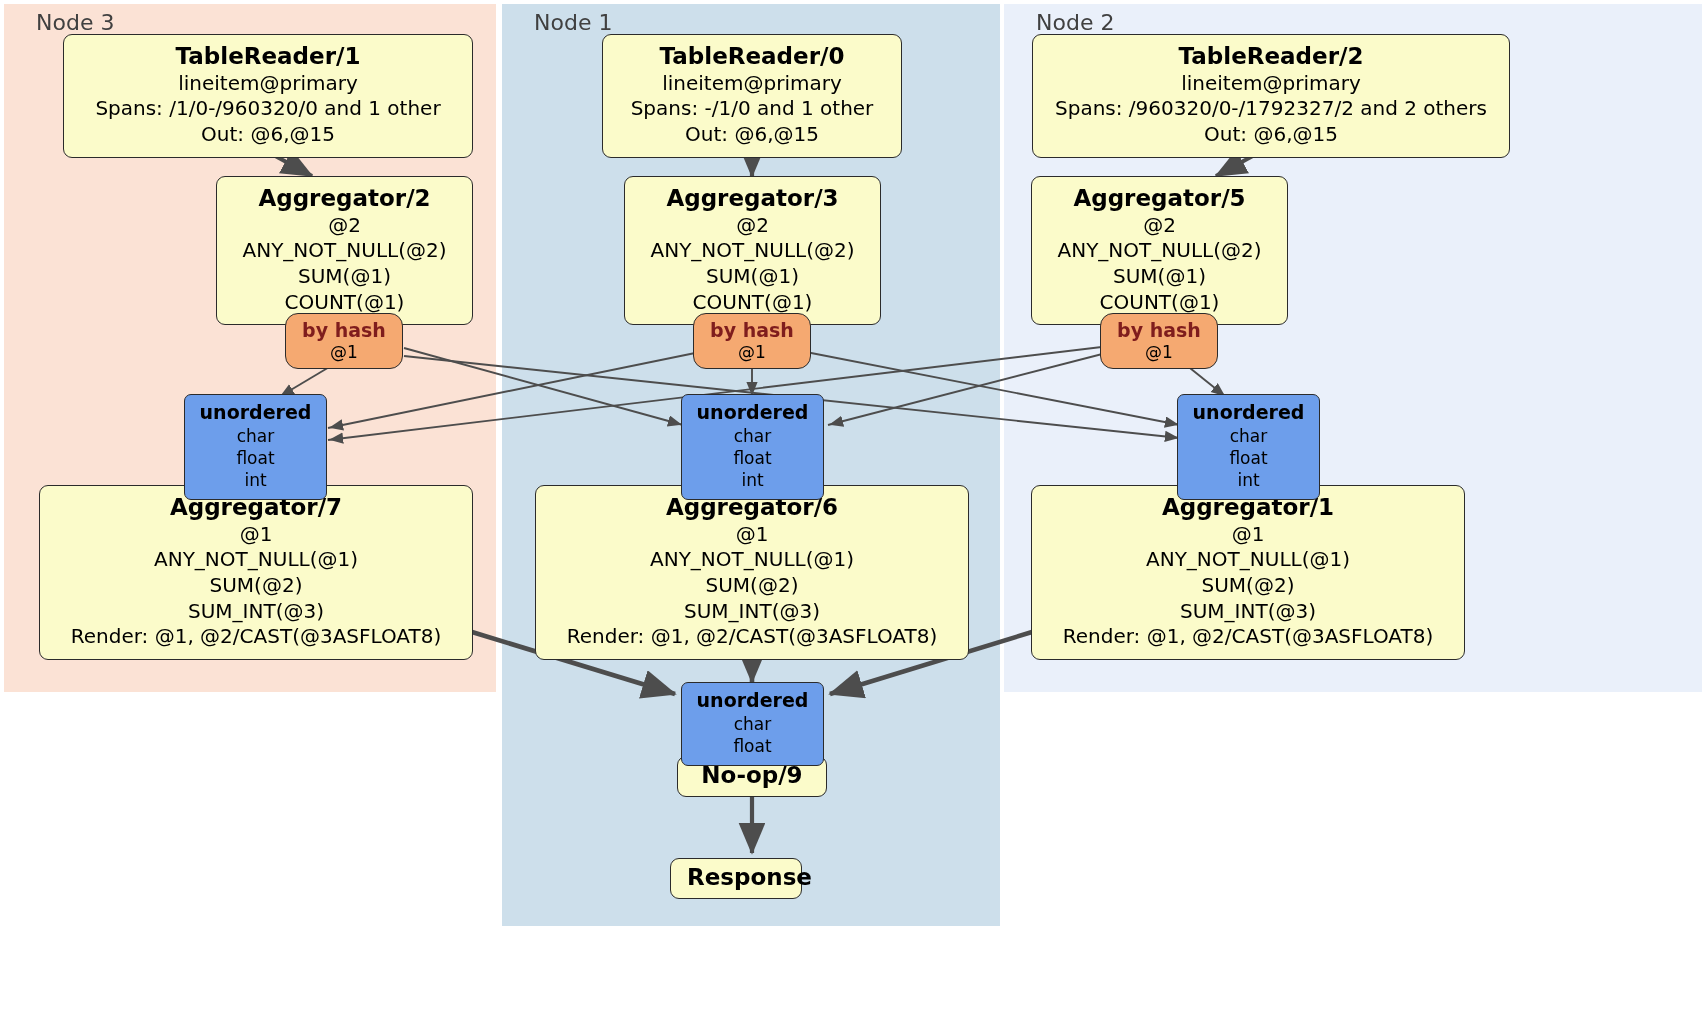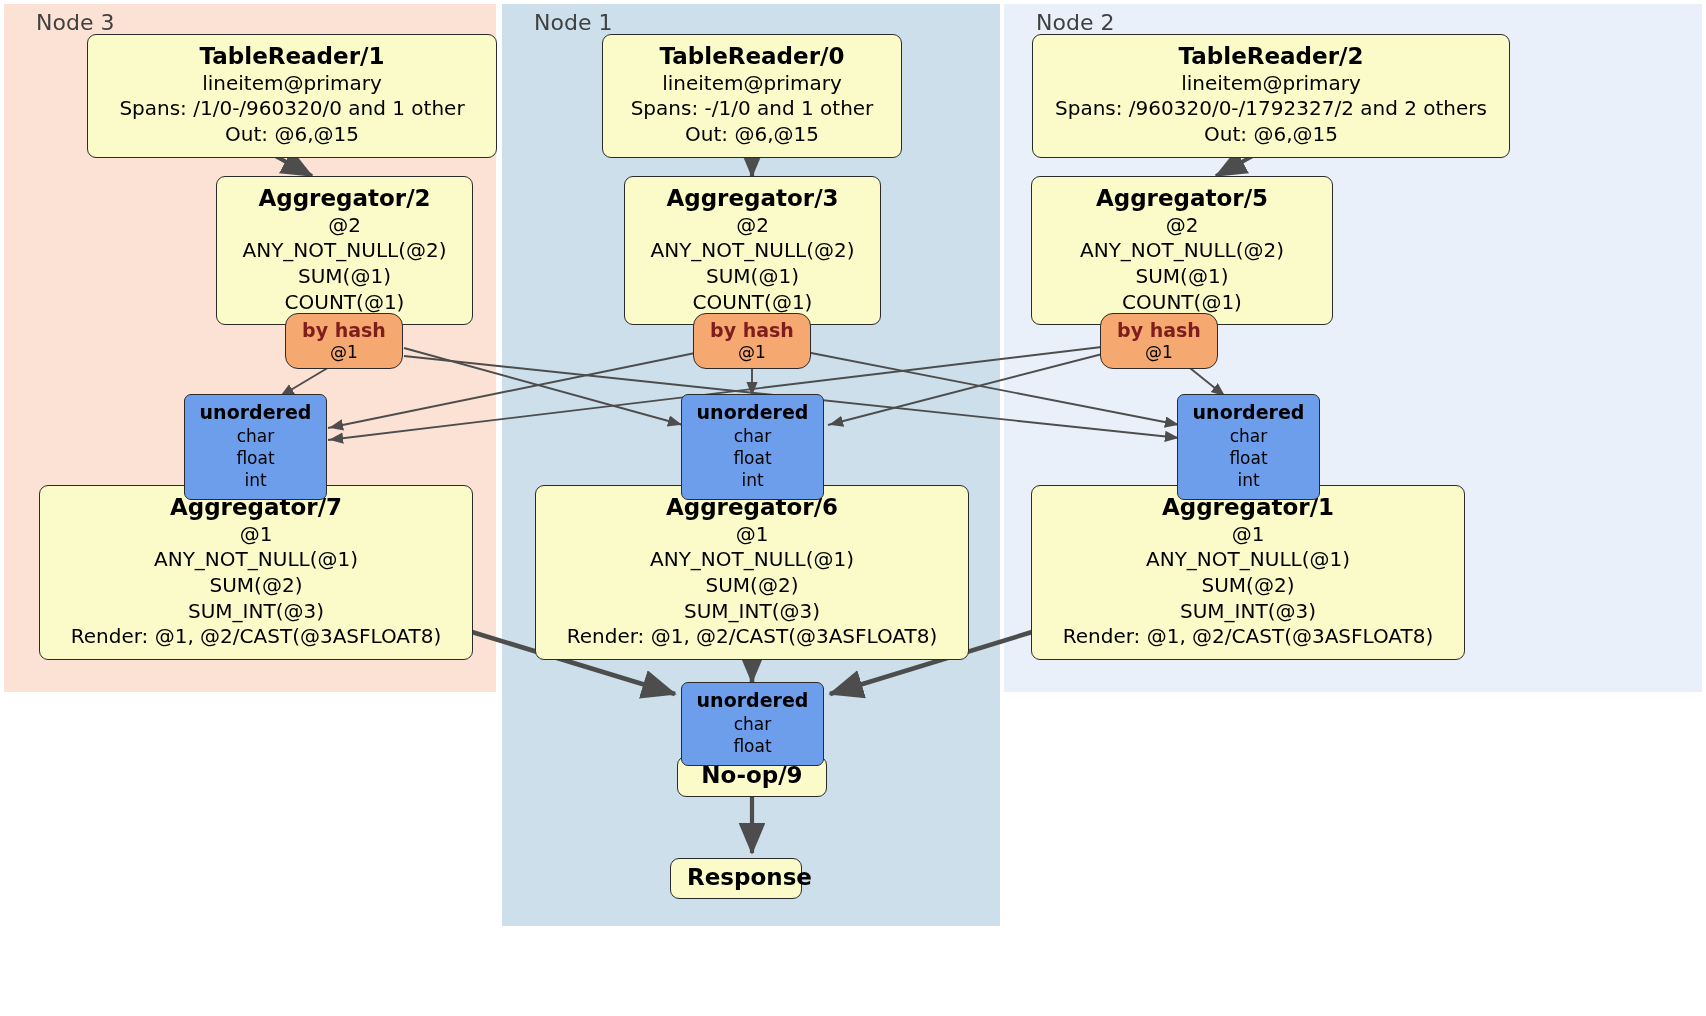--- a/index.html
+++ b/index.html
@@ -166,21 +166,21 @@
     <path d="M 1110,352 L 828,425" stroke="#4d4d4d" stroke-width="1.9" fill="none" marker-end="url(#arwthin)"></path>
     <path d="M 1110,346 L 328,440" stroke="#4d4d4d" stroke-width="1.9" fill="none" marker-end="url(#arwthin)"></path>
 
     <path d="M 472,632 L 675,694" stroke="#4d4d4d" stroke-width="4.6" fill="none" marker-end="url(#arw)"></path>
     <path d="M 752,658 L 752,682" stroke="#4d4d4d" stroke-width="4.6" fill="none" marker-end="url(#arw)"></path>
     <path d="M 1032,632 L 830,694" stroke="#4d4d4d" stroke-width="4.6" fill="none" marker-end="url(#arw)"></path>
 
     <path d="M 752,790 L 752,853" stroke="#4d4d4d" stroke-width="4.2" fill="none" marker-end="url(#arw)"></path>
   </svg>
 
-  <div class="proc" style="left:63px; top:34px; width:410px;margin-left:24px;">
+  <div class="proc" style="left:63px; top:34px; width:410px;">
     <span class="ttl">TableReader/1</span>
     <span class="ln">lineitem@primary</span>
     <span class="ln">Spans: /1/0-/960320/0 and 1 other</span>
     <span class="ln">Out: @6,@15</span>
   </div>
 
   <div class="proc" style="left:602px; top:34px; width:300px;">
     <span class="ttl">TableReader/0</span>
     <span class="ln">lineitem@primary</span>
     <span class="ln">Spans: -/1/0 and 1 other</span>
@@ -203,21 +203,21 @@
   </div>
 
   <div class="proc" style="left:624px; top:176px; width:257px;">
     <span class="ttl">Aggregator/3</span>
     <span class="ln">@2</span>
     <span class="ln">ANY_NOT_NULL(@2)</span>
     <span class="ln">SUM(@1)</span>
     <span class="ln">COUNT(@1)</span>
   </div>
 
-  <div class="proc" style="left:1031px; top:176px; width:302px;">
+  <div class="proc" style="left:1031px; top:176px; width:257px;">
     <span class="ttl">Aggregator/5</span>
     <span class="ln">@2</span>
     <span class="ln">ANY_NOT_NULL(@2)</span>
     <span class="ln">SUM(@1)</span>
     <span class="ln">COUNT(@1)</span>
   </div>
 
   <div class="router" style="left:285px; top:313px; width:118px;">
     <span class="ttl">by hash</span>
     <span class="ln">@1</span>

